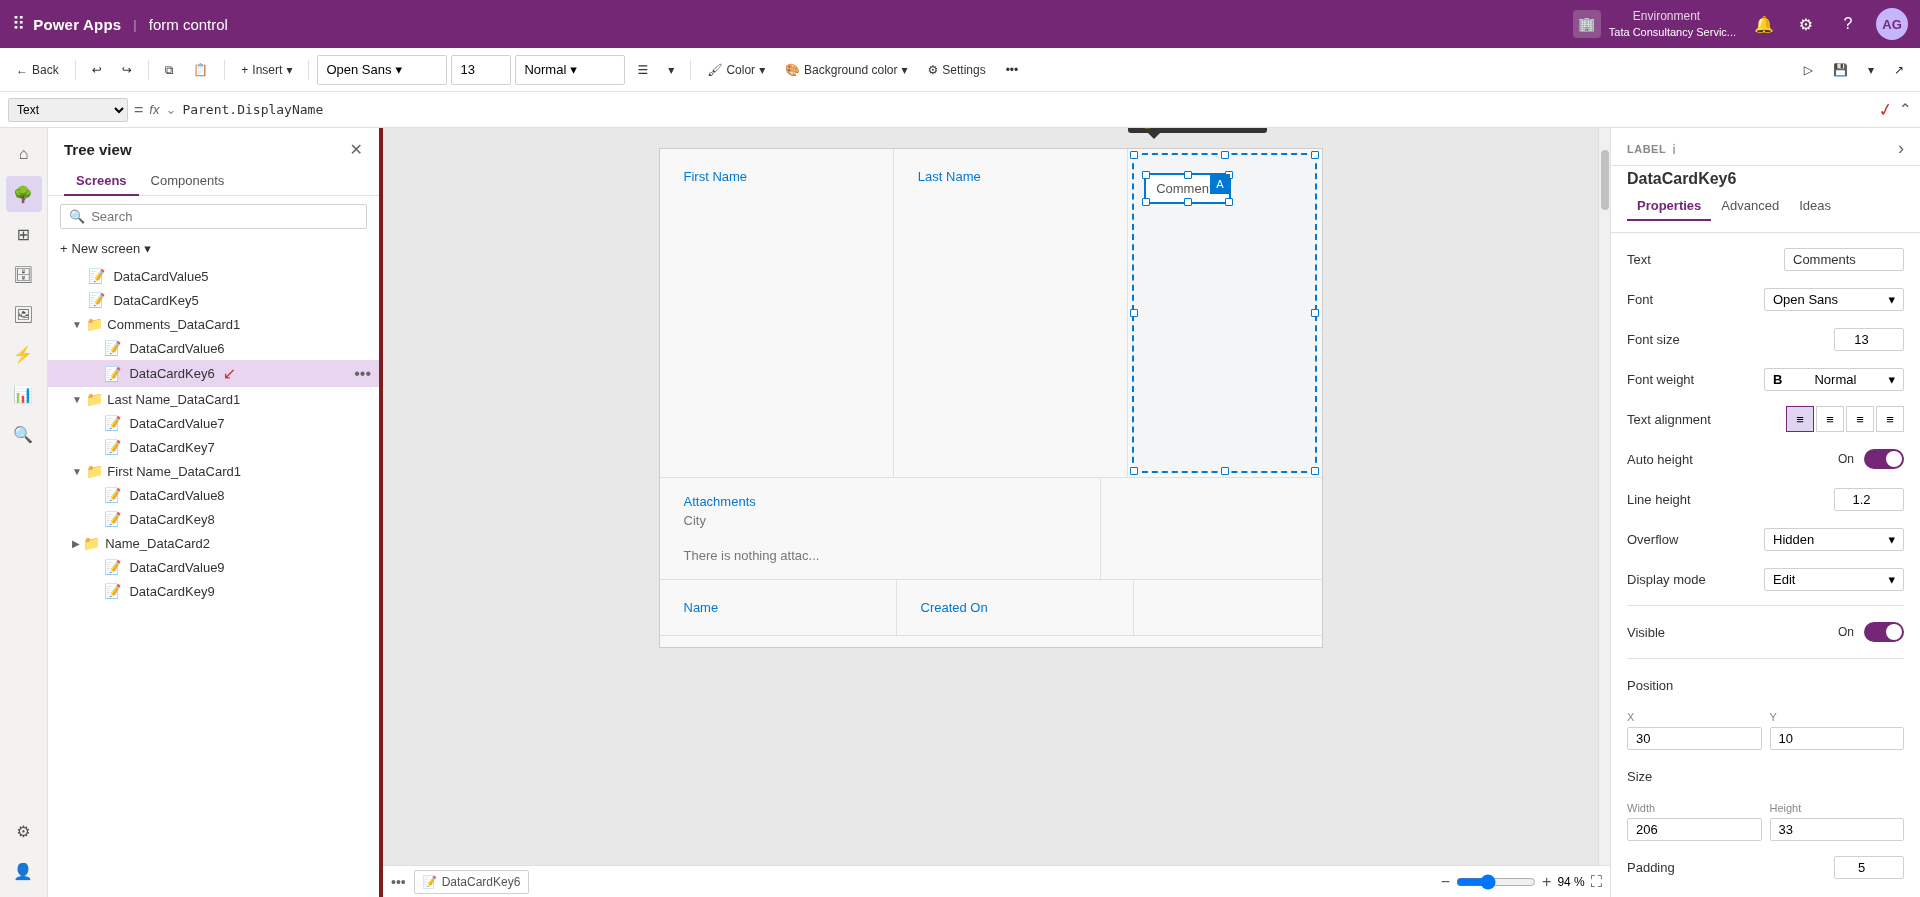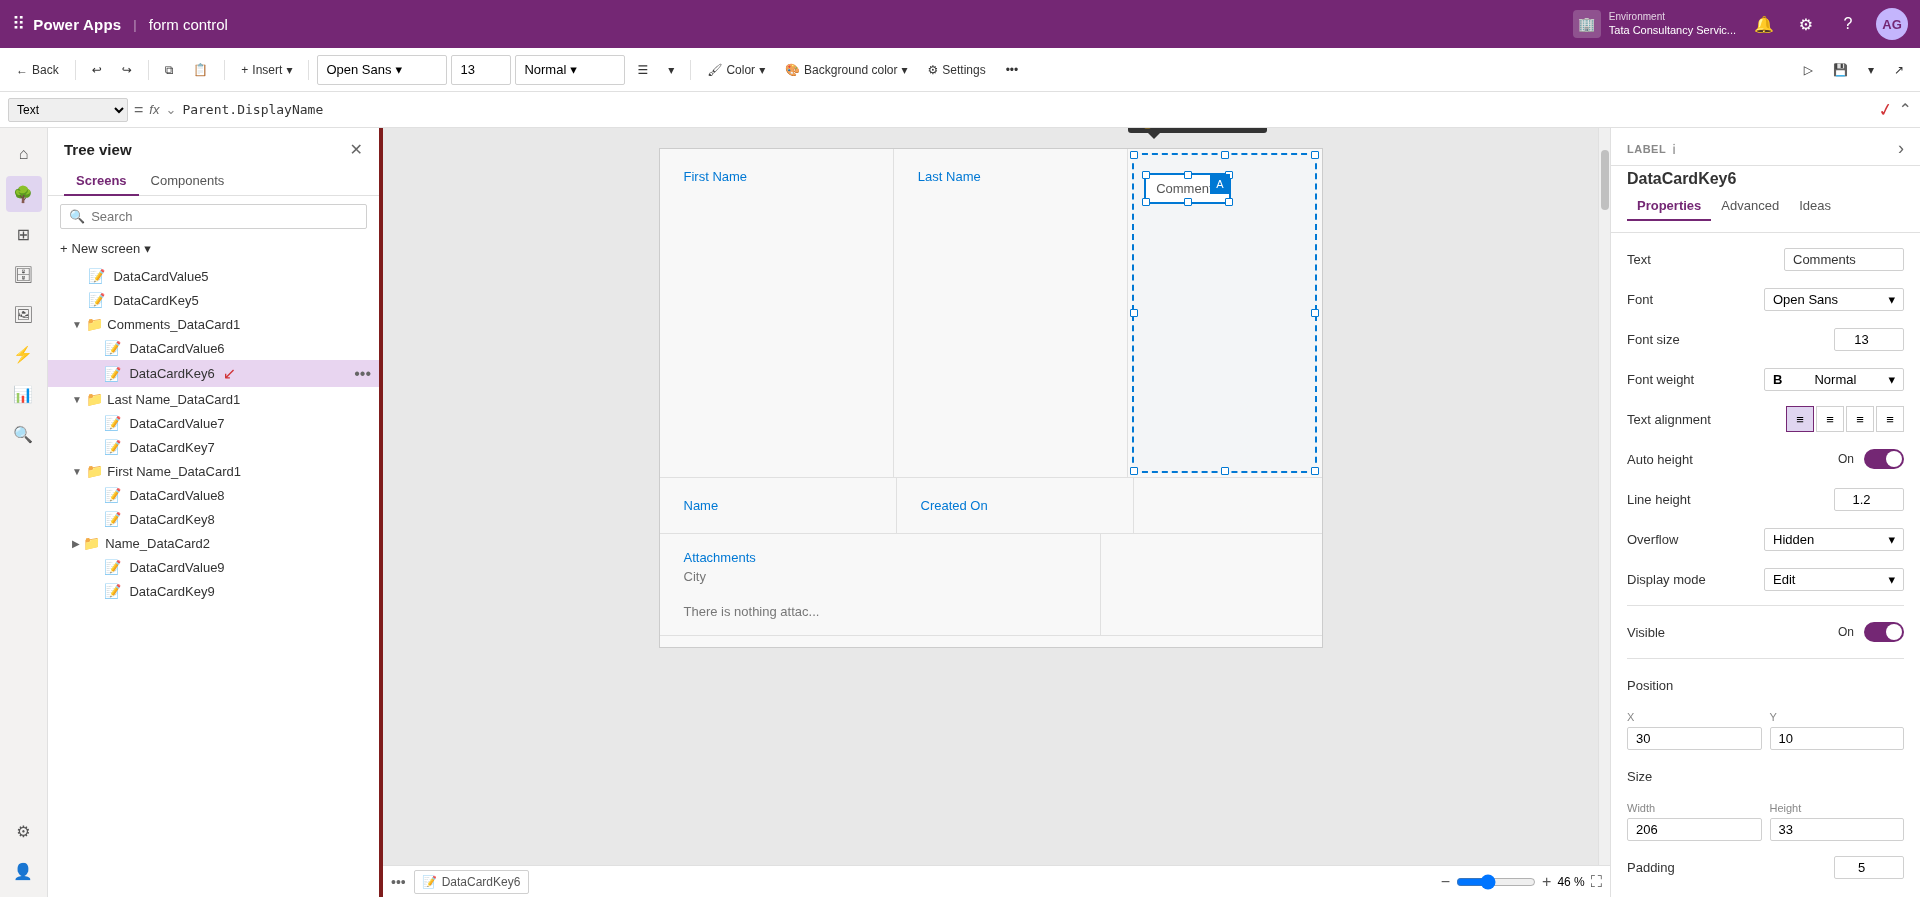--- a/index.html
+++ b/index.html
@@ -16,21 +16,21 @@
       color: white;
     }
     .topbar-dots { font-size: 18px; cursor: pointer; }
     .topbar-title { font-size: 15px; font-weight: 600; letter-spacing: 0.2px; }
     .topbar-sep { color: rgba(255,255,255,0.5); margin: 0 4px; }
     .topbar-subtitle { font-size: 15px; font-weight: 400; }
     .topbar-right { margin-left: auto; display: flex; align-items: center; gap: 14px; }
     .topbar-env { display: flex; align-items: center; gap: 8px; }
     .topbar-env-icon { width: 28px; height: 28px; border-radius: 4px; background: rgba(255,255,255,0.2); display: flex; align-items: center; justify-content: center; font-size: 14px; }
     .topbar-env-text { font-size: 11px; line-height: 1.3; }
-    .topbar-env-text .env-label { opacity: 0.8; font-size: 10px; }
+    .topbar-env-text .env-label { opacity: 0.8; font-size: 12px; margin-left: 24px; }
     .topbar-icon-btn { width: 28px; height: 28px; display: flex; align-items: center; justify-content: center; font-size: 16px; cursor: pointer; color: white; }
     .topbar-avatar { width: 32px; height: 32px; border-radius: 50%; background: #c4b5fd; color: #742774; font-weight: 700; font-size: 13px; display: flex; align-items: center; justify-content: center; }
 
     
     .toolbar {
       height: 44px;
       background: #ffffff;
       border-bottom: 1px solid #e0e0e0;
       display: flex;
       align-items: center;
@@ -705,62 +705,62 @@
                   <div class="selection-handle" style="bottom:-4px;left:-4px;"></div>
                   <div class="selection-handle" style="bottom:-4px;left:calc(50% - 4px);"></div>
                   <div class="selection-handle" style="bottom:-4px;right:-4px;"></div>
                   <div class="type-a-badge">A</div>
                 </div>
               </div>
             </div>
           </div>
 
           <div style="display:flex;border-bottom:1px solid #e0e0e0;">
-            <div style="flex:1;padding:20px 24px;border-right:1px solid #e0e0e0;">
-              <div class="form-cell-label">Name</div>
-            </div>
-            <div style="flex:1;padding:20px 24px;border-right:1px solid #e0e0e0;">
-              <div class="form-cell-label">Created On</div>
-            </div>
-            <div style="flex:1;"></div>
-          </div>
-
-          <div style="display:flex;border-bottom:1px solid #e0e0e0;">
             <div style="flex:2;border-right:1px solid #e0e0e0;">
               <div style="padding:16px 24px 8px;">
                 <div class="form-cell-label">Attachments</div>
                 <div style="padding:4px 0 8px;font-size:13px;color:#777;">
                   <span>City</span>
                 </div>
               </div>
               <div style="padding:4px 24px 16px;font-size:13px;color:#777;">
                 <span>There is nothing attac...</span>
               </div>
             </div>
             <div style="flex:1;"></div>
           </div>
+
+          <div style="display:flex;border-bottom:1px solid #e0e0e0;">
+            <div style="flex:1;padding:20px 24px;border-right:1px solid #e0e0e0;">
+              <div class="form-cell-label">Name</div>
+            </div>
+            <div style="flex:1;padding:20px 24px;border-right:1px solid #e0e0e0;">
+              <div class="form-cell-label">Created On</div>
+            </div>
+            <div style="flex:1;"></div>
+          </div>
         </div>
       </div>
 
       <div class="v-scrollbar">
         <div class="v-scrollbar-thumb"></div>
       </div>
     </div>
 
     <div class="canvas-bottom-bar">
       <span style="font-size:14px;color:#666;cursor:pointer;">•••</span>
       <div class="bottom-tab">
         <span>📝</span>
         <span>DataCardKey6</span>
       </div>
       <div class="zoom-controls">
         <button class="zoom-btn">−</button>
         <input type="range" class="zoom-slider" min="10" max="200" value="80" style="">
         <button class="zoom-btn">+</button>
-        <span>46 %</span>
+        <span>94 %</span>
         <span class="fullscreen-btn">⛶</span>
       </div>
     </div>
   </div>
 
   <div class="right-panel">
     <div class="right-panel-header">
       <div style="display:flex;align-items:center;gap:6px;">
         <span class="label-text">LABEL</span>
         <span style="font-size:14px;color:#888;">ℹ</span>

